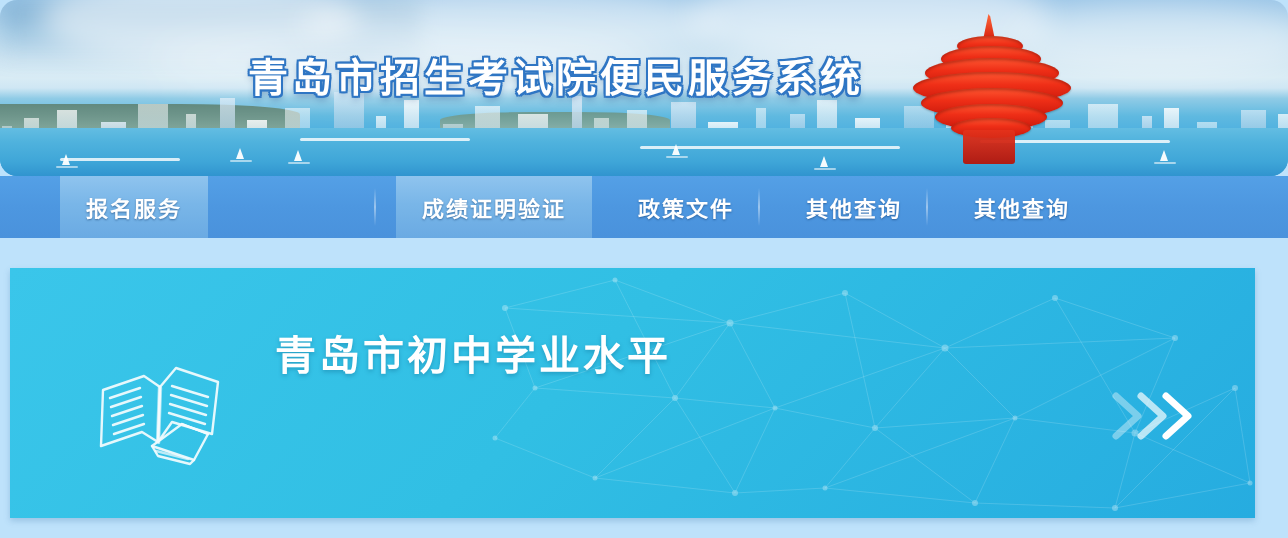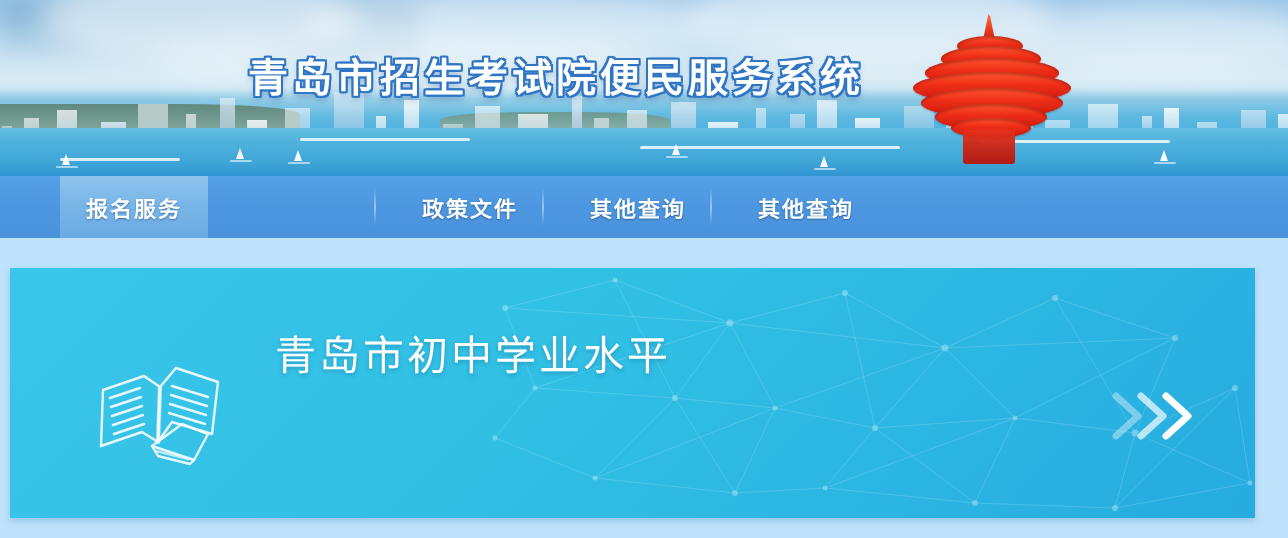--- a/index.html
+++ b/index.html
@@ -10,20 +10,21 @@
     background:#bee2fb;
   }
   #page{ position:relative; width:1288px; height:538px; background:#bee2fb; }
 
   
   .hero{
     position:absolute; left:0; top:0; width:1288px; height:176px;
     overflow:hidden;
     background:
       linear-gradient(180deg,#9dc7e8 0%,#b9d9ee 18%,#cfe5f2 34%,#d9ecf5 44%,#cfe7f4 50%,#8fcbe6 56%,#5fb9e0 66%,#45ace0 80%,#3ba0d8 100%);
+    border-radius: 17px;
   }
   
   .cloud{ position:absolute; border-radius:50%; background:rgba(255,255,255,.55); filter:blur(14px); }
   .c1{ left:40px; top:-26px; width:320px; height:90px; }
   .c2{ left:300px; top:-14px; width:420px; height:78px; background:rgba(255,255,255,.42); }
   .c3{ left:690px; top:-30px; width:360px; height:96px; background:rgba(255,255,255,.5); }
   .c4{ left:1010px; top:4px; width:300px; height:72px; background:rgba(255,255,255,.38); }
   .c5{ left:150px; top:30px; width:500px; height:60px; background:rgba(255,255,255,.28); filter:blur(20px);}
   .sky-left-dark{ position:absolute; left:0; top:0; width:420px; height:62px;
     background:linear-gradient(180deg,rgba(120,170,205,.75),rgba(120,170,205,0)); filter:blur(10px); }
@@ -98,21 +99,21 @@
   .banner{
     position:absolute; left:10px; top:30px; width:1245px; height:250px;
     background:linear-gradient(135deg,#3ac6ea 0%,#31bfe4 45%,#26ace0 100%);
     box-shadow:0 3px 6px rgba(60,120,170,.28);
     overflow:hidden;
   }
   .net{ position:absolute; right:0; top:0; width:780px; height:250px; opacity:.55; }
   .book{ position:absolute; left:88px; top:92px; width:130px; height:110px; opacity:.95; }
   .banner-text{
     position:absolute; left:265px; top:58px; width:780px;
-    color:#ffffff; font-size:41px; font-weight:400; line-height:1.5; letter-spacing:3px;
+    color:#ffffff; font-size:41px; font-weight:700; line-height:1.5; letter-spacing:3px;
     text-shadow:0 2px 4px rgba(10,90,130,.35);
   }
   .banner-text .ln{ display:block; white-space:nowrap; }
   .chevrons{ position:absolute; left:1100px; top:118px; width:90px; height:60px; }
 </style>
 </head>
 <body>
 
 <div id="page">
 
@@ -201,20 +202,23 @@
 
   <nav class="nav">
     <div class="nav-pad"></div>
     <div class="nav-items" id="nav-items">
         <div class="nav-item active">
           <span>报名服务</span>
         </div>
         <div class="nav-item">
           <span class="sep"></span>
         </div>
+        <div class="nav-item active">
+          <span>成绩证明验证</span>
+        </div>
         <div class="nav-item">
           <span>政策文件</span>
           <span class="sep"></span>
         </div>
         <div class="nav-item">
           <span>其他查询</span>
           <span class="sep"></span>
         </div>
         <div class="nav-item nosep">
           <span>其他查询</span>

